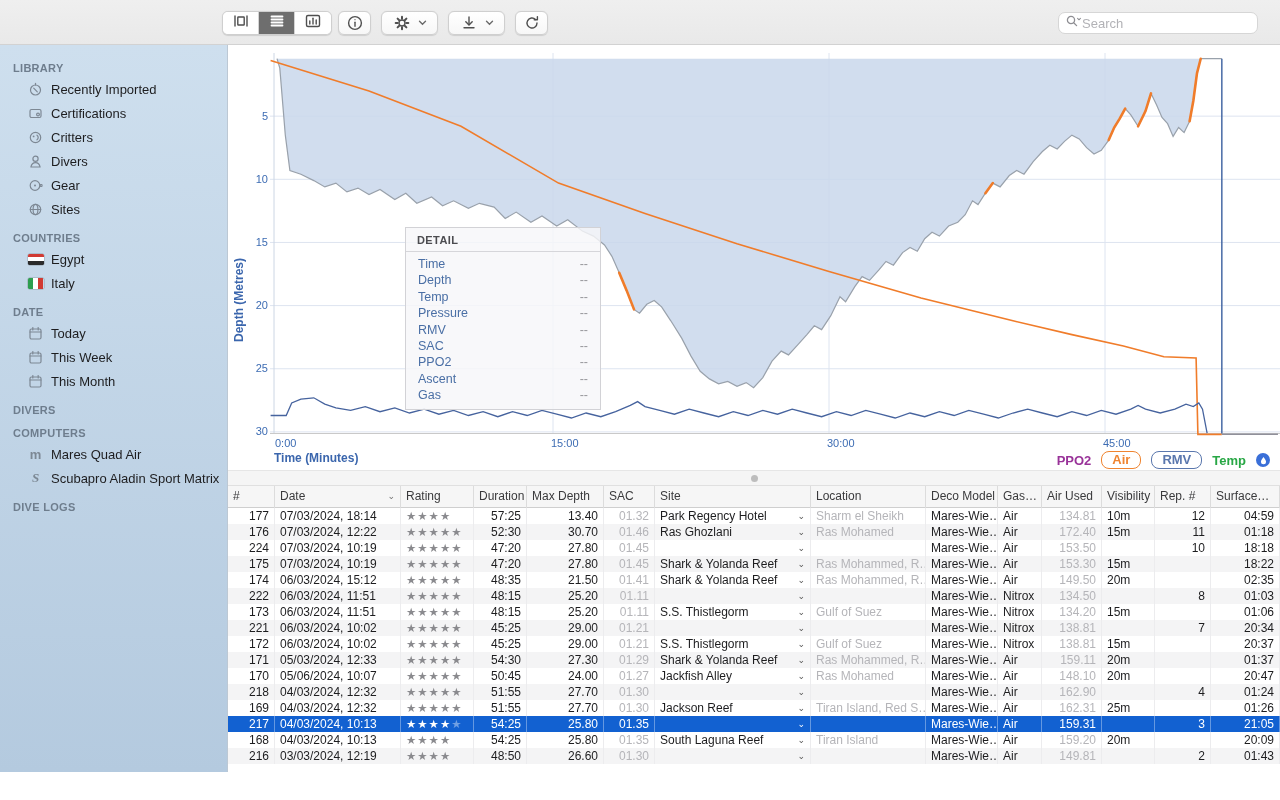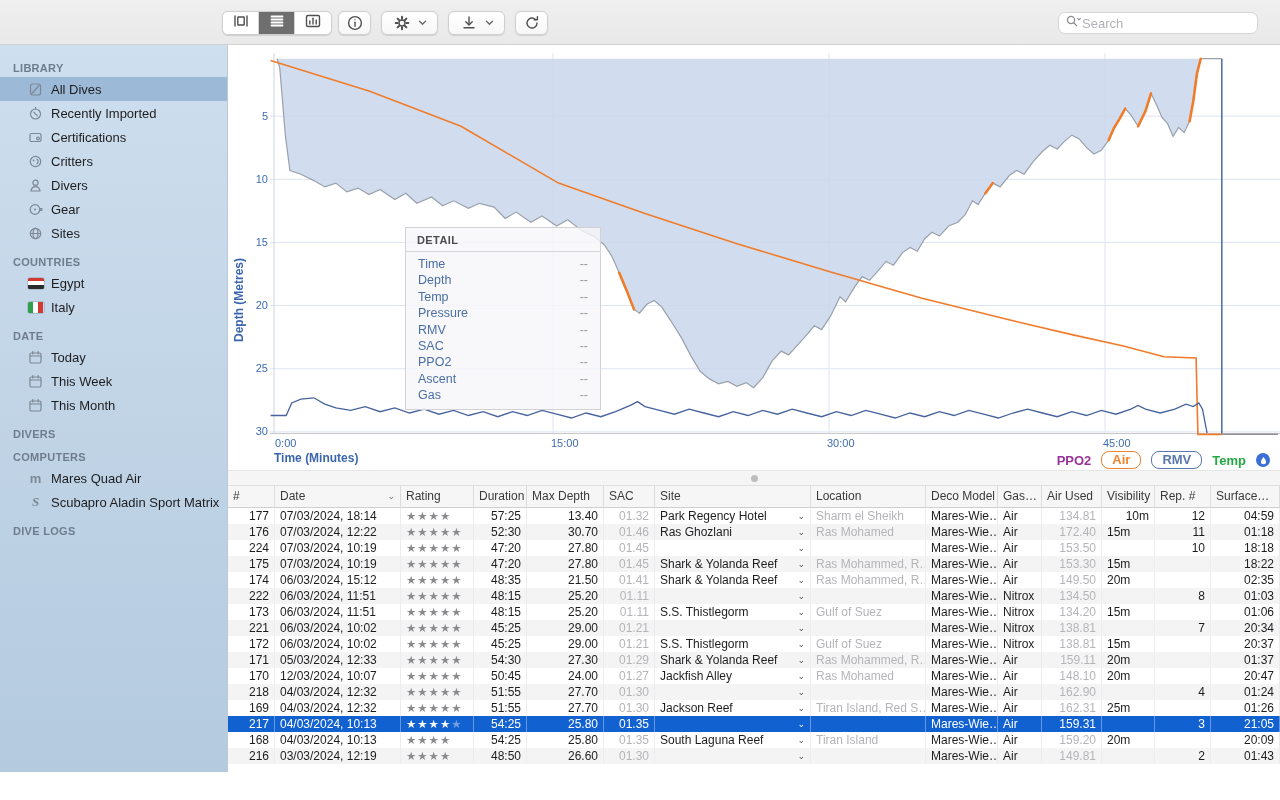--- a/index.html
+++ b/index.html
@@ -182,29 +182,20 @@
             <circle cx="6" cy="6" r="3.6"></circle>
             <line x1="8.7" y1="8.7" x2="11.6" y2="11.6"></line>
             <path d="M12.6 4.4 14 5.8 15.4 4.4" stroke-width="1.1"></path>
           </svg></span>
       <input type="text" placeholder="Search" style="">
     </div>
   </div>
 
   <div id="sidebar">
       <div class="side-head">LIBRARY</div>
-      <div class="side-item sel">
-        <span class="ic">
-          <svg width="15" height="15" viewBox="0 0 15 15" fill="none" stroke="#7d8894" stroke-width="1.2" stroke-linecap="round" stroke-linejoin="round">
-            <rect x="2.5" y="2" width="10" height="11" rx="2"></rect>
-            <line x1="4" y1="11.5" x2="11" y2="3.5"></line>
-          </svg>
-        </span>
-        <span class="lbl">All Dives</span>
-      </div>
       <div class="side-item">
         <span class="ic">
           <svg width="15" height="15" viewBox="0 0 15 15" fill="none" stroke="#7d8894" stroke-width="1.2" stroke-linecap="round" stroke-linejoin="round">
             <circle cx="7.5" cy="8" r="5"></circle>
             <line x1="7.5" y1="1.4" x2="7.5" y2="3"></line>
             <line x1="5.7" y1="6.1" x2="9.3" y2="9.9"></line>
           </svg>
         </span>
         <span class="lbl">Recently Imported</span>
       </div>
@@ -480,21 +471,21 @@
           <div class="td" style="width: 156px;">
             <span class="sitecell">
               <span class="txt">Park Regency Hotel</span>
               <span class="pop">⌄</span>
             </span>
           </div>
           <div class="td gray" style="width: 115px;">Sharm el Sheikh</div>
           <div class="td" style="width: 72px;">Mares-Wie…</div>
           <div class="td" style="width: 44px;">Air</div>
           <div class="td r gray" style="width: 60px;">134.81</div>
-          <div class="td" style="width: 53px; text-align: right;">10m</div>
+          <div class="td" style="width: 53px;">10m</div>
           <div class="td r" style="width: 56px;">12</div>
           <div class="td r" style="width: 69px;">04:59</div>
         </div>
         <div class="tr alt">
           <div class="td r" style="width: 47px;">176</div>
           <div class="td" style="width: 126px;">07/03/2024, 12:22</div>
           <div class="td" style="width: 73px;"><span class="stars">★★★★★</span></div>
           <div class="td r" style="width: 53px;">52:30</div>
           <div class="td r" style="width: 77px;">30.70</div>
           <div class="td r gray" style="width: 51px;">01.46</div>
@@ -675,21 +666,21 @@
           <div class="td gray" style="width: 115px;">Ras Mohammed, R…</div>
           <div class="td" style="width: 72px;">Mares-Wie…</div>
           <div class="td" style="width: 44px;">Air</div>
           <div class="td r gray" style="width: 60px;">159.11</div>
           <div class="td" style="width: 53px;">20m</div>
           <div class="td r" style="width: 56px;"></div>
           <div class="td r" style="width: 69px;">01:37</div>
         </div>
         <div class="tr">
           <div class="td r" style="width: 47px;">170</div>
-          <div class="td" style="width: 126px;">12/03/2024, 10:07</div>
+          <div class="td" style="width: 126px;">05/06/2024, 10:07</div>
           <div class="td" style="width: 73px;"><span class="stars">★★★★★</span></div>
           <div class="td r" style="width: 53px;">50:45</div>
           <div class="td r" style="width: 77px;">24.00</div>
           <div class="td r gray" style="width: 51px;">01.27</div>
           <div class="td" style="width: 156px;">
             <span class="sitecell">
               <span class="txt">Jackfish Alley</span>
               <span class="pop">⌄</span>
             </span>
           </div>

